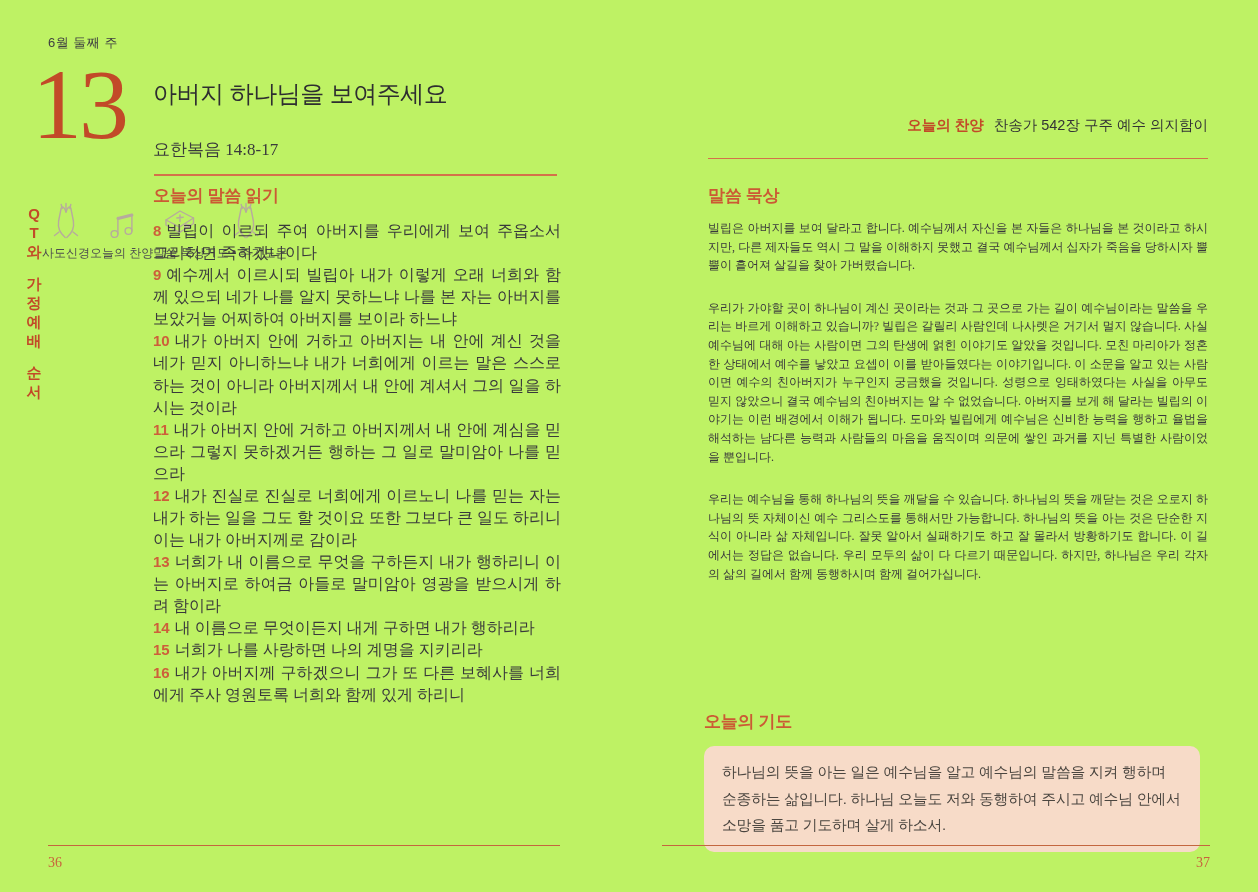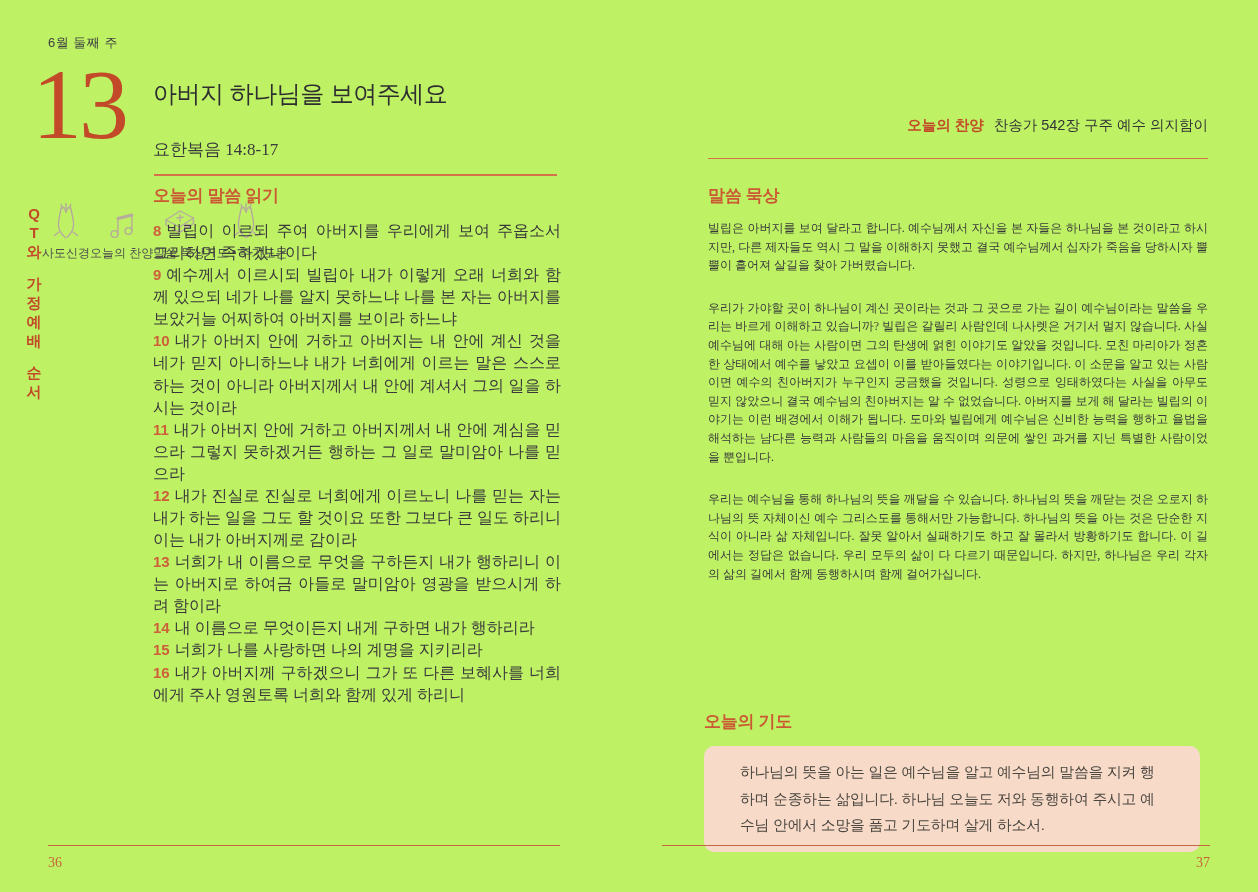--- a/index.html
+++ b/index.html
@@ -45,21 +45,21 @@
   #praise-value{color:#333335;}
   #right-rule{position:absolute;left:708px;top:150px;width:500px;border:0;border-top:1.5px solid #d4714a;}
 
   #meditation{position:absolute;left:708px;top:184px;width:500px;}
   #meditation-paragraphs p{font-family:"Liberation Serif","DejaVu Serif",serif;font-size:12px;
         line-height:1.55;text-align:justify;color:#39393b;margin:0 0 24px 0;}
   #meditation-paragraphs p:last-child{margin-bottom:0;}
   #meditation-paragraphs{margin-top:12px;}
 
   #prayer{position:absolute;left:704px;top:710px;width:496px;}
-  #prayer-box{margin-top:13px;background:#f7dbc8;border-radius:10px;padding:13px 36px;
+  #prayer-box{margin-top:13px;background:#f7dbc8;border-radius:10px;padding:13px 18px;
               font-size:14.8px;line-height:1.8;color:#4b4640;letter-spacing:-.2px;}
 
   
   .footer-rule{position:absolute;top:845px;border:0;border-top:1px solid #c4663f;margin:0;}
   #footer-rule-left{left:48px;width:512px;}
   #footer-rule-right{left:662px;width:548px;}
   .page-num{position:absolute;top:855px;font-size:14px;color:#c8633c;
             font-family:"Liberation Serif","DejaVu Serif",serif;}
   #page-num-left{left:48px;}
   #page-num-right{right:48px;}

